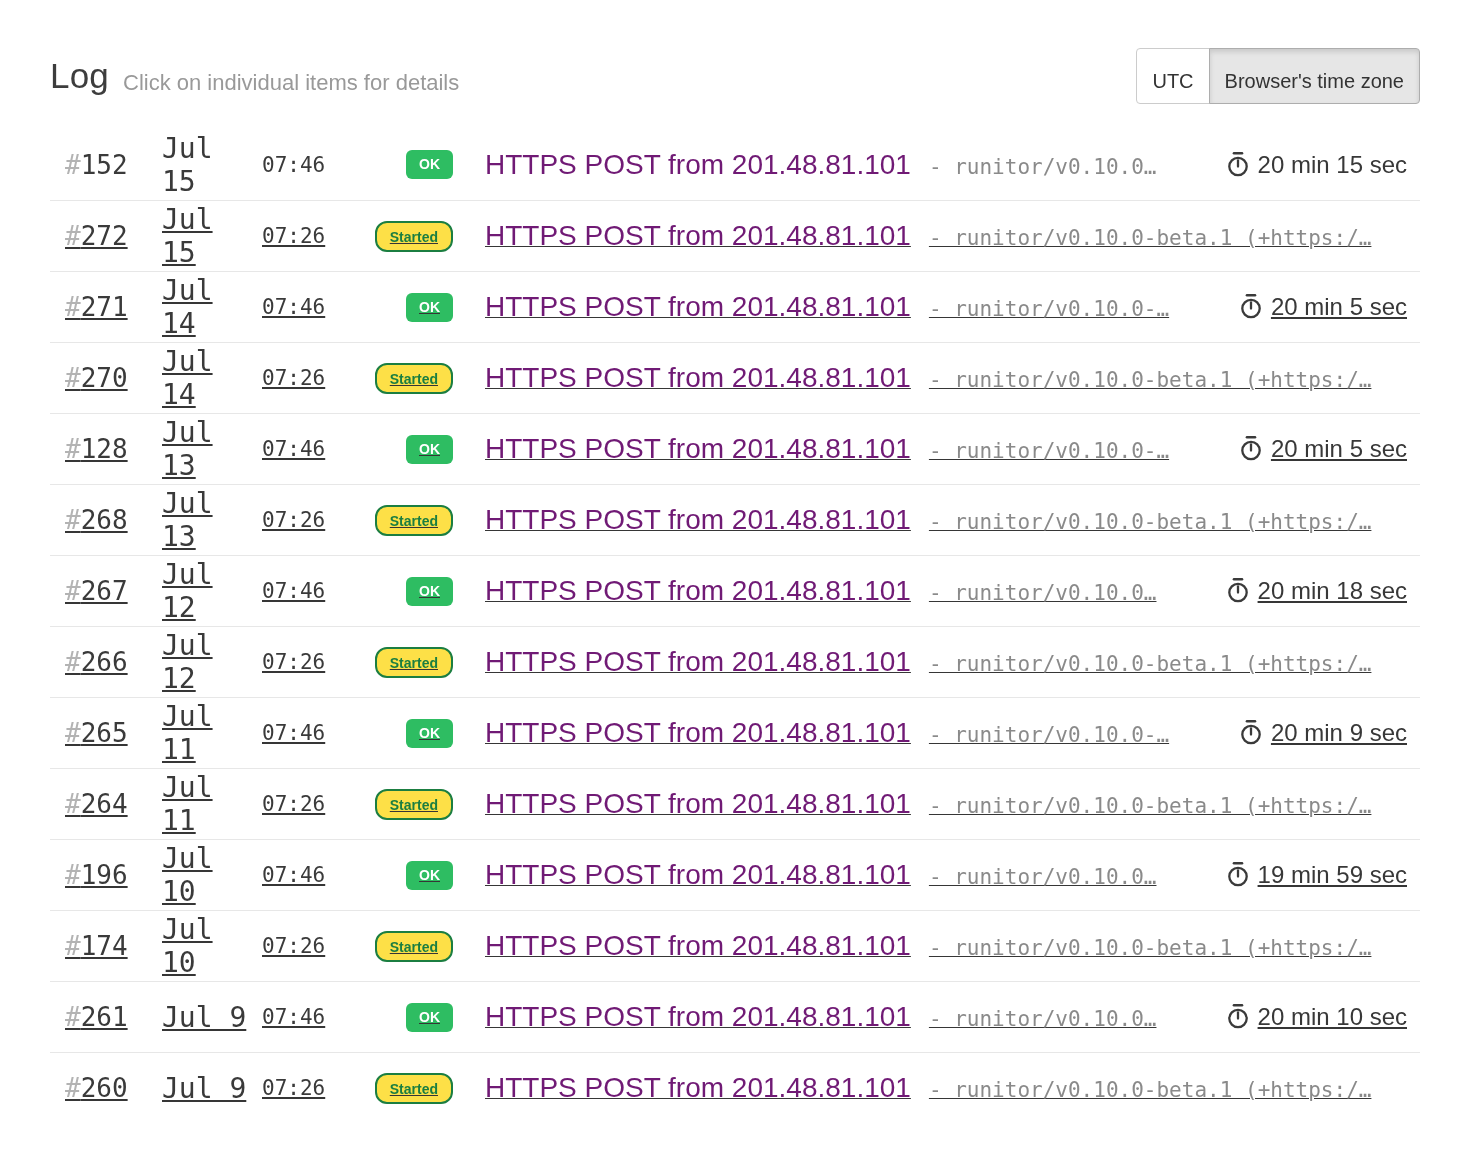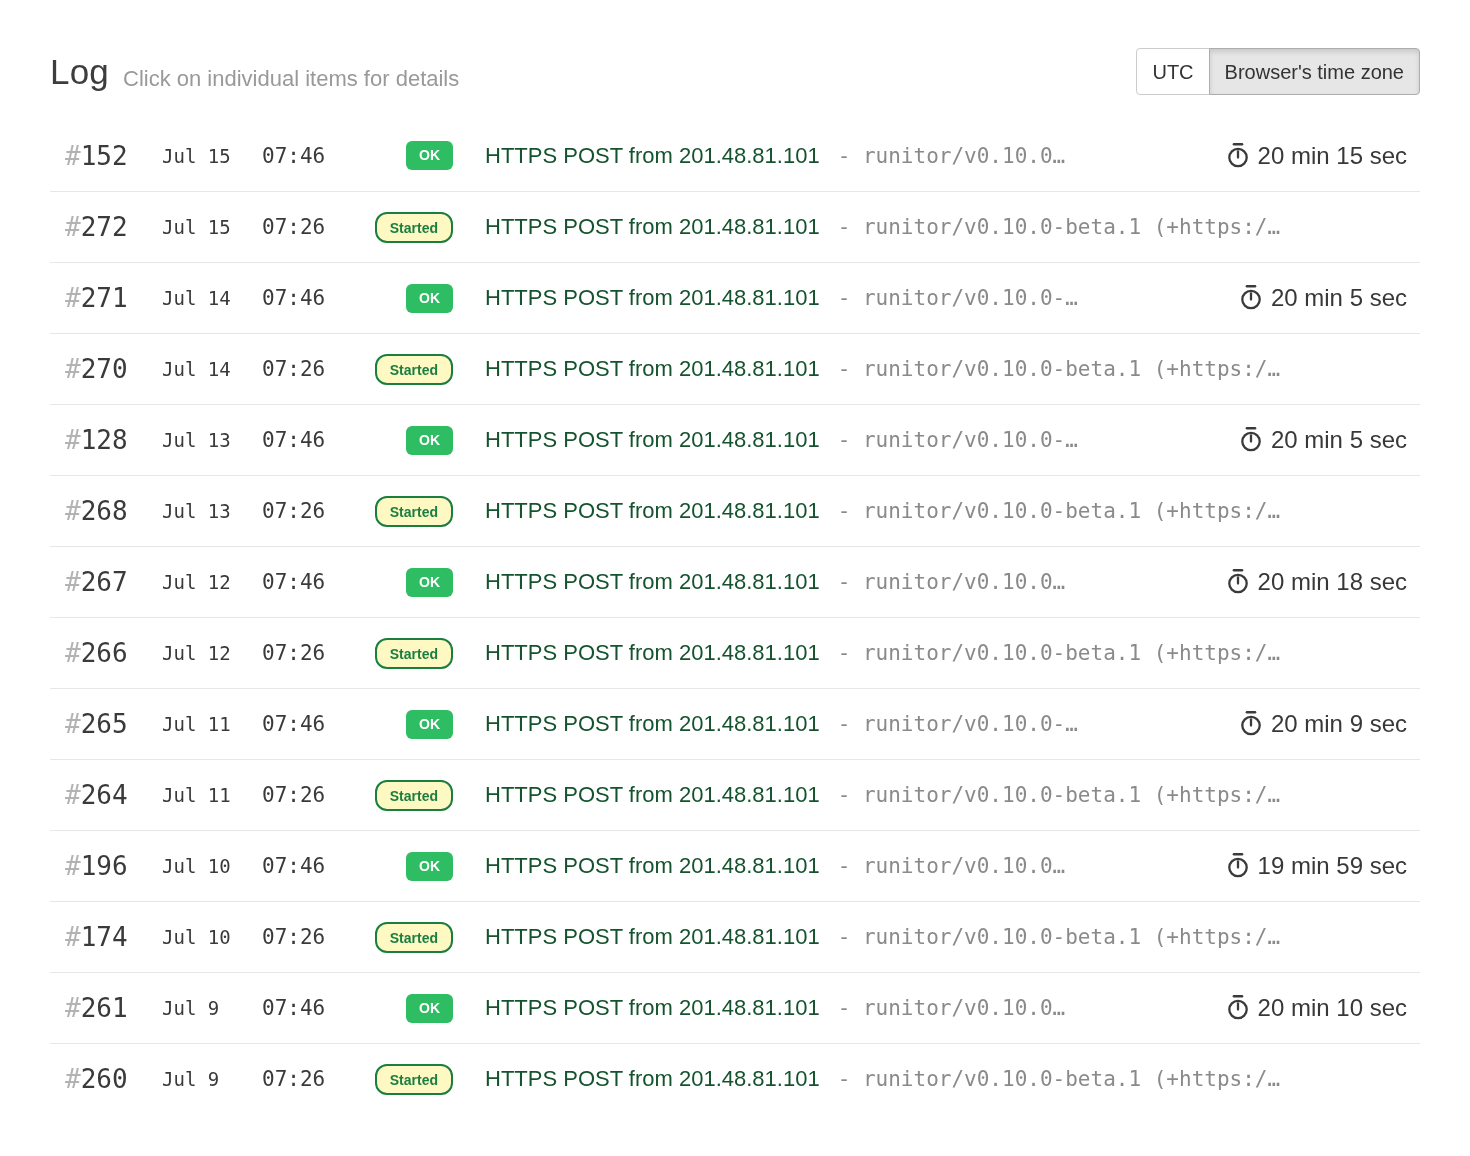--- a/index.html
+++ b/index.html
@@ -45,21 +45,21 @@
     margin-left: 14px;
     font-weight: 400;
   }
   .btn-group { display: inline-flex; }
   .tz-btn {
     font-family: "Liberation Sans", sans-serif;
     font-size: 20px;
     color: #333;
     background: #ffffff;
     border: 1px solid var(--toggle-border);
-    padding: 11px 15px 10px;
+    padding: 20px 15px 10px;
     cursor: pointer;
     line-height: 1.2;
     white-space: nowrap;
     text-align: right;
   }
   .tz-btn:first-child { border-radius: 4px 0 0 4px; }
   .tz-btn:last-child { border-radius: 0 4px 4px 0; margin-left: -1px; }
   .tz-btn.active {
     background: var(--toggle-active-bg);
     border-color: var(--toggle-active-border);
@@ -68,34 +68,34 @@
 
   
   .log-list { margin-top: 25px; }
   .log-row {
     display: flex;
     align-items: center;
     height: 71px;
     padding: 0 13px 0 15px;
     cursor: pointer;
   }
-  .log-row + .log-row { border-top: 1px solid var(--row-border); }
+  .log-row + .log-row { border-top: 1px solid var(--row-border); text-decoration: underline; }
 
   .c-num {
     width: 97px;
     font-family: "DejaVu Sans Mono", monospace;
     font-size: 26px;
     color: #3a3a3a;
     flex: none;
   }
   .c-num .hash { color: var(--hash-gray); }
   .c-date {
     width: 100px;
     font-family: "DejaVu Sans Mono", monospace;
-    font-size: 19px;
+    font-size: 28px;
     color: #3a3a3a;
     flex: none;
   }
   .c-time {
     width: 80px;
     font-family: "DejaVu Sans Mono", monospace;
     font-size: 21px;
     color: #3a3a3a;
     flex: none;
   }
@@ -111,33 +111,33 @@
     line-height: 1;
     white-space: nowrap;
   }
   .badge-ok {
     background: var(--ok-green);
     color: #ffffff;
     border-radius: 6px;
     padding: 7px 13px 8px;
   }
   .badge-started {
-    background: #fef9c3;
+    background: #fde047;
     color: var(--started-green);
     border: 2px solid var(--started-green);
     border-radius: 12px;
     padding: 7px 13px 6px;
   }
   .c-msg {
     flex: 1 1 auto;
     margin-left: 32px;
     white-space: nowrap;
     overflow: hidden;
   }
-  .msg-main { font-size: 22px; color: #14532d; }
+  .msg-main { font-size: 28px; color: #701a75; }
   .msg-agent {
     font-family: "DejaVu Sans Mono", monospace;
     font-size: 21px;
     color: var(--mono-gray);
     margin-left: 18px;
   }
   .c-dur {
     flex: none;
     margin-left: 20px;
     display: flex;

